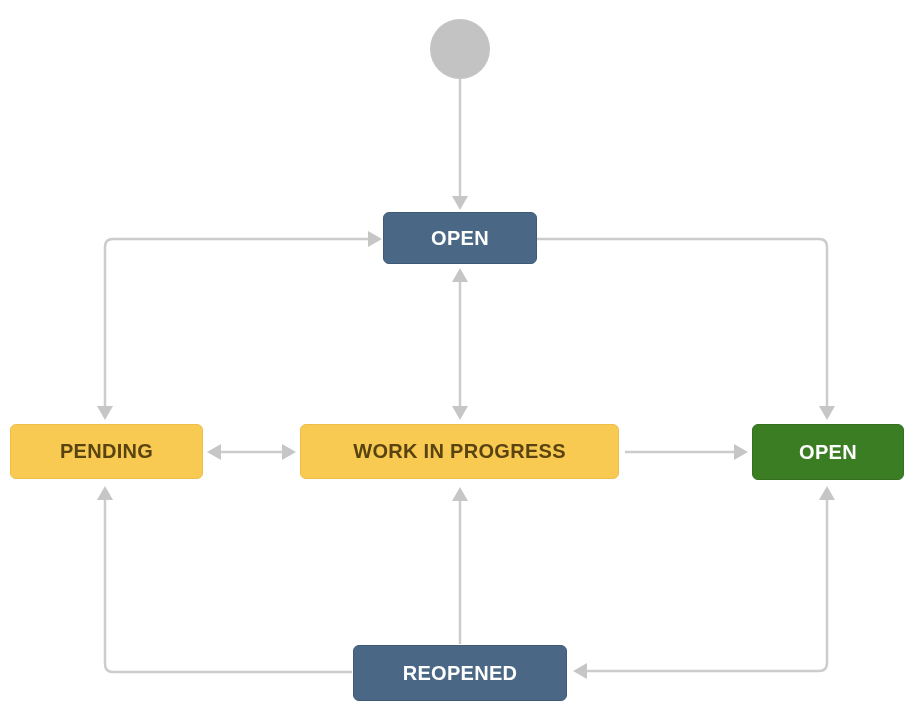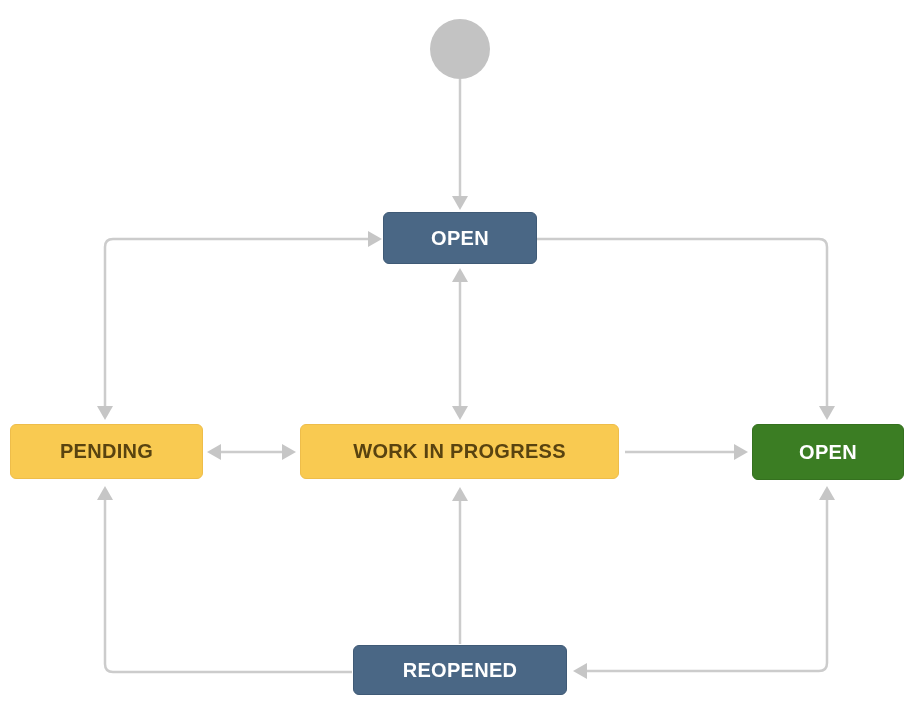--- a/index.html
+++ b/index.html
@@ -41,21 +41,21 @@
     font-size: 20px;
     letter-spacing: 0.3px;
     box-sizing: border-box;
     cursor: default;
     user-select: none;
   }
   .node-open             { left: 383px; top: 212px; width: 154px; height: 52px; text-align: center; }
   .node-pending          { left: 10px;  top: 424px; width: 193px; height: 55px; justify-content: center; }
   .node-work-in-progress { left: 300px; top: 424px; width: 319px; height: 55px; }
   .node-done             { left: 752px; top: 424px; width: 152px; height: 56px; }
-  .node-reopened         { left: 353px; top: 645px; width: 214px; height: 50px; }
+  .node-reopened         { left: 353px; top: 645px; width: 214px; height: 56px; }
 </style>
 </head>
 <body>
 
 <div id="canvas">
 
   <svg id="connector-layer" viewBox="0 0 916 726" xmlns="http://www.w3.org/2000/svg">
 
     <circle cx="460" cy="49" r="30" style="fill: rgb(195, 195, 195);"></circle>
 

